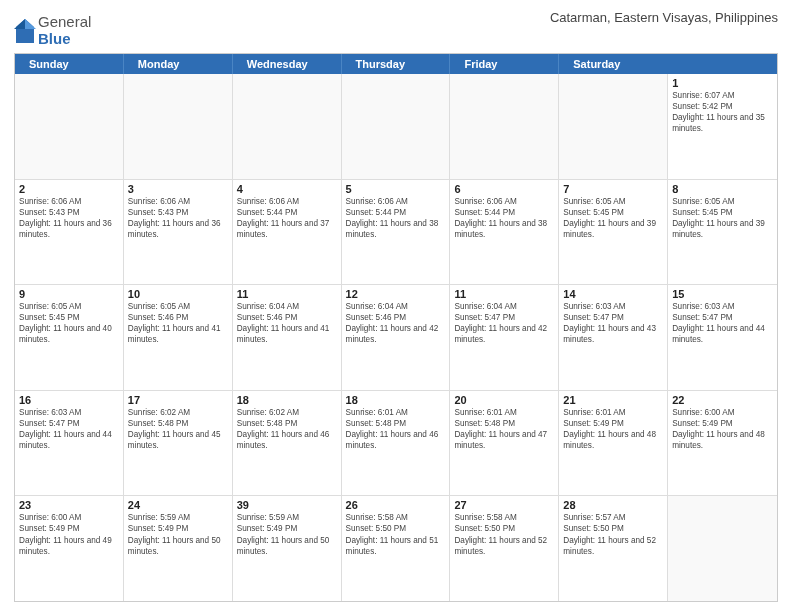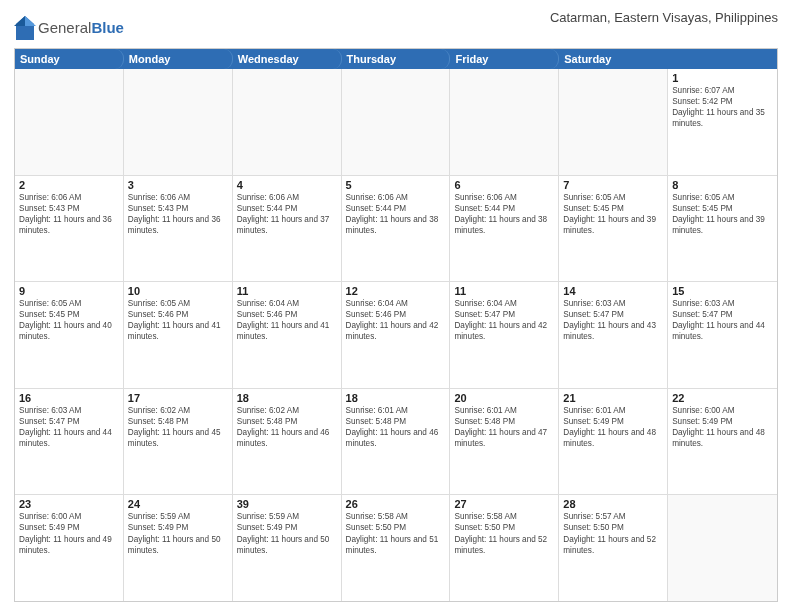--- a/index.html
+++ b/index.html
@@ -23,21 +23,21 @@
       justify-content: space-between;
       margin-bottom: 6px;
     }
     .logo {
       display: flex;
       align-items: center;
       margin-top: 4px;
     }
     .logo-text {
       display: flex;
-      flex-direction: row;
+      flex-direction: column;
       line-height: 1.1;
     }
     .logo-general {
       font-size: 15px;
       color: #555;
       font-weight: normal;
     }
     .logo-blue {
       font-size: 15px;
       color: #2e6db4;
@@ -69,24 +69,23 @@
     }
     .cal-header {
       display: grid;
       grid-template-columns: repeat(7, 1fr);
       background: #2e6db4;
     }
     .cal-header-cell {
       color: #fff;
       font-weight: bold;
       font-size: 11px;
-      padding: 4px 5px;
+      padding: 4px 14px;
       text-align: left;
       border-right: 1px solid #4a85c4;
-      border-radius: 9px;
     }
     .cal-header-cell:last-child { border-right: none; }
     .cal-body {
       flex: 1;
       display: flex;
       flex-direction: column;
     }
     .cal-row {
       display: grid;
       grid-template-columns: repeat(7, 1fr);

